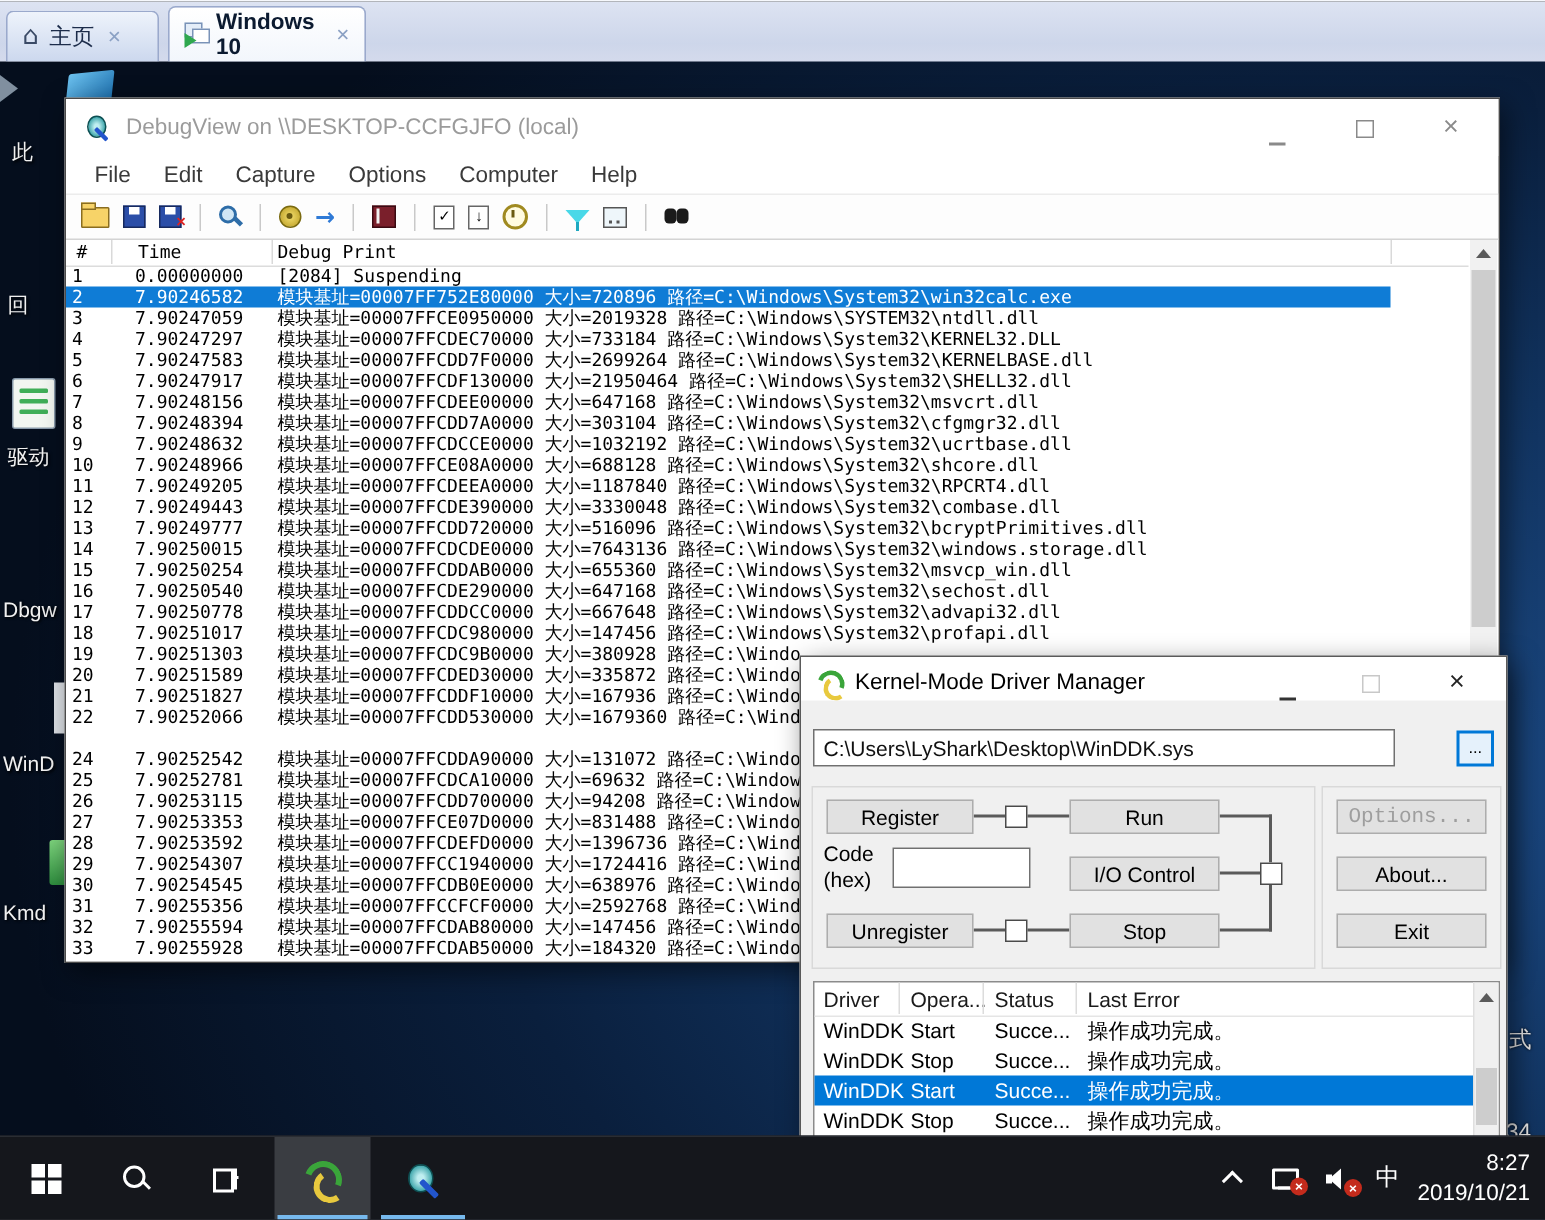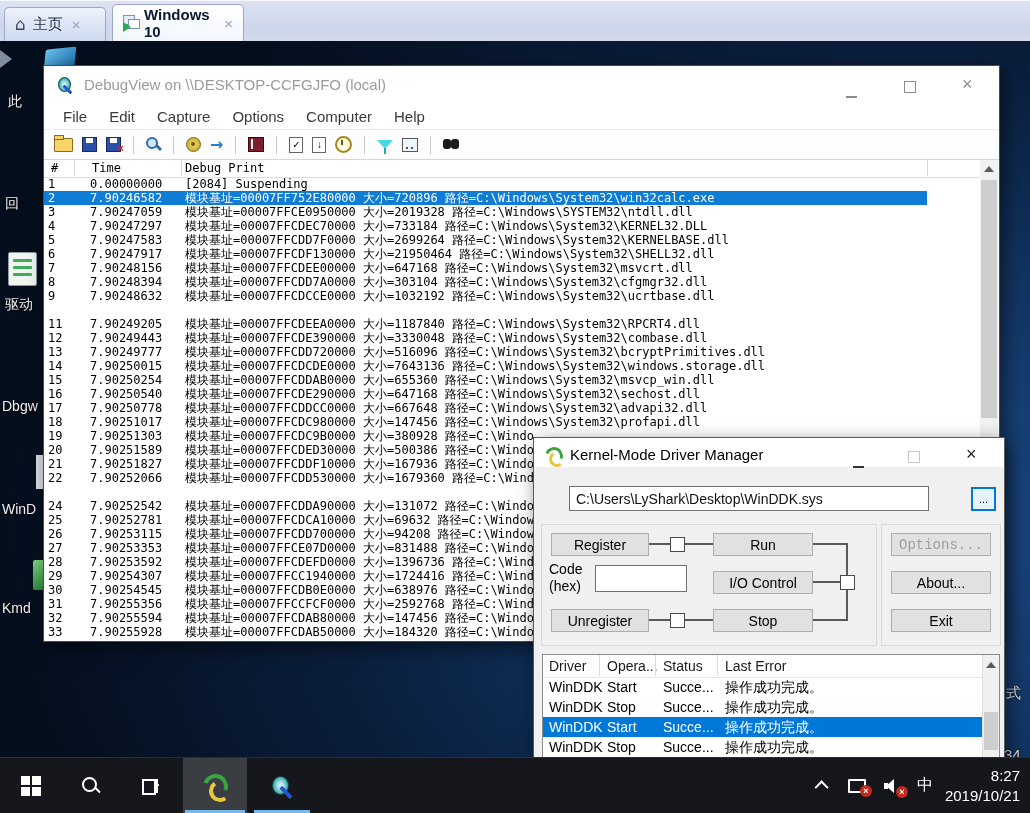--- a/index.html
+++ b/index.html
@@ -108,22 +108,22 @@
 
   
   .km{left:533px;top:437px;width:472px;height:326px;z-index:3;background:#f0f0f0;border:1px solid #5a5a5a;}
   .km-title{position:absolute;left:0;top:0;right:0;height:29px;background:#fff;}
   .km-title .txt{position:absolute;left:36px;top:8px;font-size:15px;color:#000;}
   .kmicon{position:absolute;width:18px;height:18px;}
   .kmicon .a1{position:absolute;left:1px;top:1px;width:12px;height:12px;border:3px solid transparent;
      border-top-color:#3aa53a;border-right-color:#3aa53a;border-radius:50%;transform:rotate(-25deg);}
   .kmicon .a2{position:absolute;left:5px;top:5px;width:10px;height:10px;border:3px solid transparent;
      border-bottom-color:#e8c93e;border-left-color:#e8c93e;border-radius:50%;transform:rotate(10deg);}
-  .km-path{position:absolute;left:8px;top:48px;width:360px;height:25px;border:1px solid #707070;
-     background:#fff;font:14px "Liberation Sans",sans-serif;padding:0 0 0 6px;box-sizing:border-box;color:#111;margin-left:27px;}
+  .km-path{position:absolute;left:8px;top:48px;width:388px;height:25px;border:1px solid #707070;
+     background:#fff;font:14px "Liberation Sans",sans-serif;padding:0 0 0 6px;box-sizing:border-box;color:#111;}
   .km-browse{position:absolute;left:437px;top:49px;width:25px;height:24px;background:#e5f1fb;
      border:2px solid #0078d7;font:11px "Liberation Sans",sans-serif;display:flex;align-items:center;justify-content:center;box-sizing:border-box;}
   .km-group{position:absolute;border:1px solid #d9d9d9;background:#f0f0f0;}
   .km-btn{position:absolute;width:100px;height:23px;background:#e1e1e1;border:1px solid #adadad;
      font:14px "Liberation Sans",sans-serif;color:#000;display:flex;align-items:center;justify-content:center;box-sizing:border-box;}
   .km-btn.disabled{color:#9e9e9e;}
   .km-cb{position:absolute;width:13px;height:13px;background:#fff;border:1px solid #4a4a4a;}
   .km-line{position:absolute;background:#5a5a5a;}
   .km-codelabel{position:absolute;left:15px;top:123px;font-size:14px;color:#000;line-height:17px;}
   .km-code{position:absolute;left:61px;top:127px;width:92px;height:27px;border:1px solid #707070;background:#fff;box-sizing:border-box;}
@@ -328,20 +328,25 @@
           <div class="dv-row" style="top: 98px;">
             <span class="c-num">8</span>
             <span class="c-time">7.90248394</span>
             <span class="c-msg">模块基址=00007FFCDD7A0000 大小=303104 路径=C:\Windows\System32\cfgmgr32.dll</span>
           </div>
           <div class="dv-row" style="top: 112px;">
             <span class="c-num">9</span>
             <span class="c-time">7.90248632</span>
             <span class="c-msg">模块基址=00007FFCDCCE0000 大小=1032192 路径=C:\Windows\System32\ucrtbase.dll</span>
           </div>
+          <div class="dv-row" style="top: 126px;">
+            <span class="c-num">10</span>
+            <span class="c-time">7.90248966</span>
+            <span class="c-msg">模块基址=00007FFCE08A0000 大小=688128 路径=C:\Windows\System32\shcore.dll</span>
+          </div>
           <div class="dv-row" style="top: 140px;">
             <span class="c-num">11</span>
             <span class="c-time">7.90249205</span>
             <span class="c-msg">模块基址=00007FFCDEEA0000 大小=1187840 路径=C:\Windows\System32\RPCRT4.dll</span>
           </div>
           <div class="dv-row" style="top: 154px;">
             <span class="c-num">12</span>
             <span class="c-time">7.90249443</span>
             <span class="c-msg">模块基址=00007FFCDE390000 大小=3330048 路径=C:\Windows\System32\combase.dll</span>
           </div>
@@ -376,21 +381,21 @@
             <span class="c-msg">模块基址=00007FFCDC980000 大小=147456 路径=C:\Windows\System32\profapi.dll</span>
           </div>
           <div class="dv-row" style="top: 252px;">
             <span class="c-num">19</span>
             <span class="c-time">7.90251303</span>
             <span class="c-msg">模块基址=00007FFCDC9B0000 大小=380928 路径=C:\Windo</span>
           </div>
           <div class="dv-row" style="top: 266px;">
             <span class="c-num">20</span>
             <span class="c-time">7.90251589</span>
-            <span class="c-msg">模块基址=00007FFCDED30000 大小=500386 路径=C:\Windo</span>
+            <span class="c-msg">模块基址=00007FFCDED30000 大小=335872 路径=C:\Windo</span>
           </div>
           <div class="dv-row" style="top: 280px;">
             <span class="c-num">21</span>
             <span class="c-time">7.90251827</span>
             <span class="c-msg">模块基址=00007FFCDDF10000 大小=167936 路径=C:\Windo</span>
           </div>
           <div class="dv-row" style="top: 294px;">
             <span class="c-num">22</span>
             <span class="c-time">7.90252066</span>
             <span class="c-msg">模块基址=00007FFCDD530000 大小=1679360 路径=C:\Wind</span>

